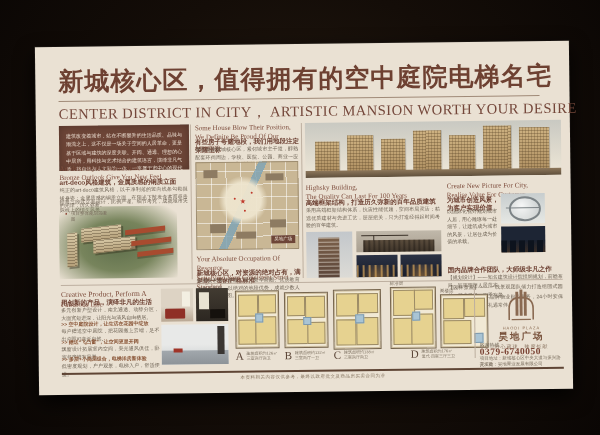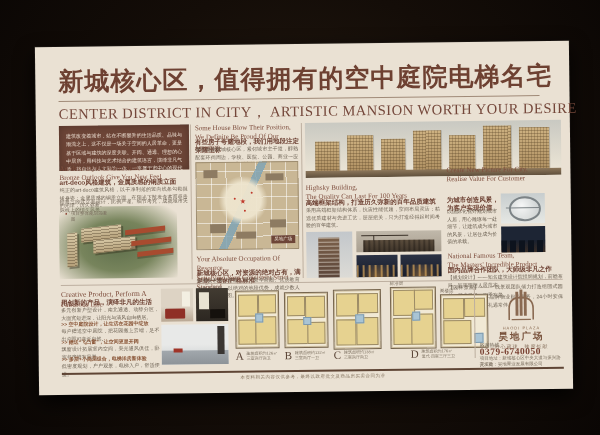--- a/index.html
+++ b/index.html
@@ -180,36 +180,32 @@
       <div class="crane-h"></div>
       <div class="crane-v"></div>
     </div>
     <div class="ph night-ph" style="left:319px;top:212px;width:41px;height:22px;">
       <div class="night-glow"></div>
     </div>
     <div class="ph night-ph" style="left:363px;top:212px;width:41px;height:22px;">
       <div class="night-glow"></div>
     </div>
 
-    <div class="abs h-en" style="left:410px;top:124px;width:90px;">
+    <div class="abs h-en" style="left:410px;top:140px;width:90px;">
       <div>Create New Picture For City,</div>
       <div>Realise Value For Customer</div>
     </div>
     <div class="abs h-cn" style="left:410px;top:154px;width:52px;">为城市创造风景，为客户实现价值</div>
     <div class="abs tiny" style="left:410px;top:166px;width:50px;">以国际化视野规划城市人居，用心雕琢每一处细节，让建筑成为城市的风景，让居住成为价值的承载。</div>
     <div class="ph globe-ph" style="left:464px;top:152px;width:44px;height:30px;">
       <div class="globe"></div>
       <div class="globe-eq"></div>
     </div>
     <div class="ph sky-ph" style="left:464px;top:185px;width:44px;height:26px;">
       <div class="sky-bld"></div>
-    </div>
-    <div class="abs h-en" style="left:410px;top:210px;width:90px;">
-      <div>National Famous Team,</div>
-      <div>The Masters' Incredible Product</div>
     </div>
     <div class="abs h-cn" style="left:410px;top:224px;width:115px;">国内品牌合作团队，大师级非凡之作</div>
     <div class="abs tiny" style="left:410px;top:232px;width:115px;">【规划设计】——知名建筑设计院担纲规划，前瞻布局，匠筑理想人居范本。</div>
     <div class="abs tiny" style="left:410px;top:242px;width:115px;">【园林景观】——一线景观团队倾力打造组团式园林，移步异景，四季有景。</div>
     <div class="abs tiny" style="left:410px;top:252px;width:115px;">【物业服务】——品牌物业贴心服务，24小时安保体系，管家式服务礼遇常伴。</div>
 
     <div class="hdiv" style="left:23px;top:238px;width:502px;background:#bdafa0;"></div>
 
     <div class="abs h-en" style="left:23px;top:243px;width:110px;font-size:7.5px;">Creative Product, Perform A Fabulous Life</div>
     <div class="abs h-cn" style="left:23px;top:252px;width:110px;">用创新的产品，演绎非凡的生活</div>

